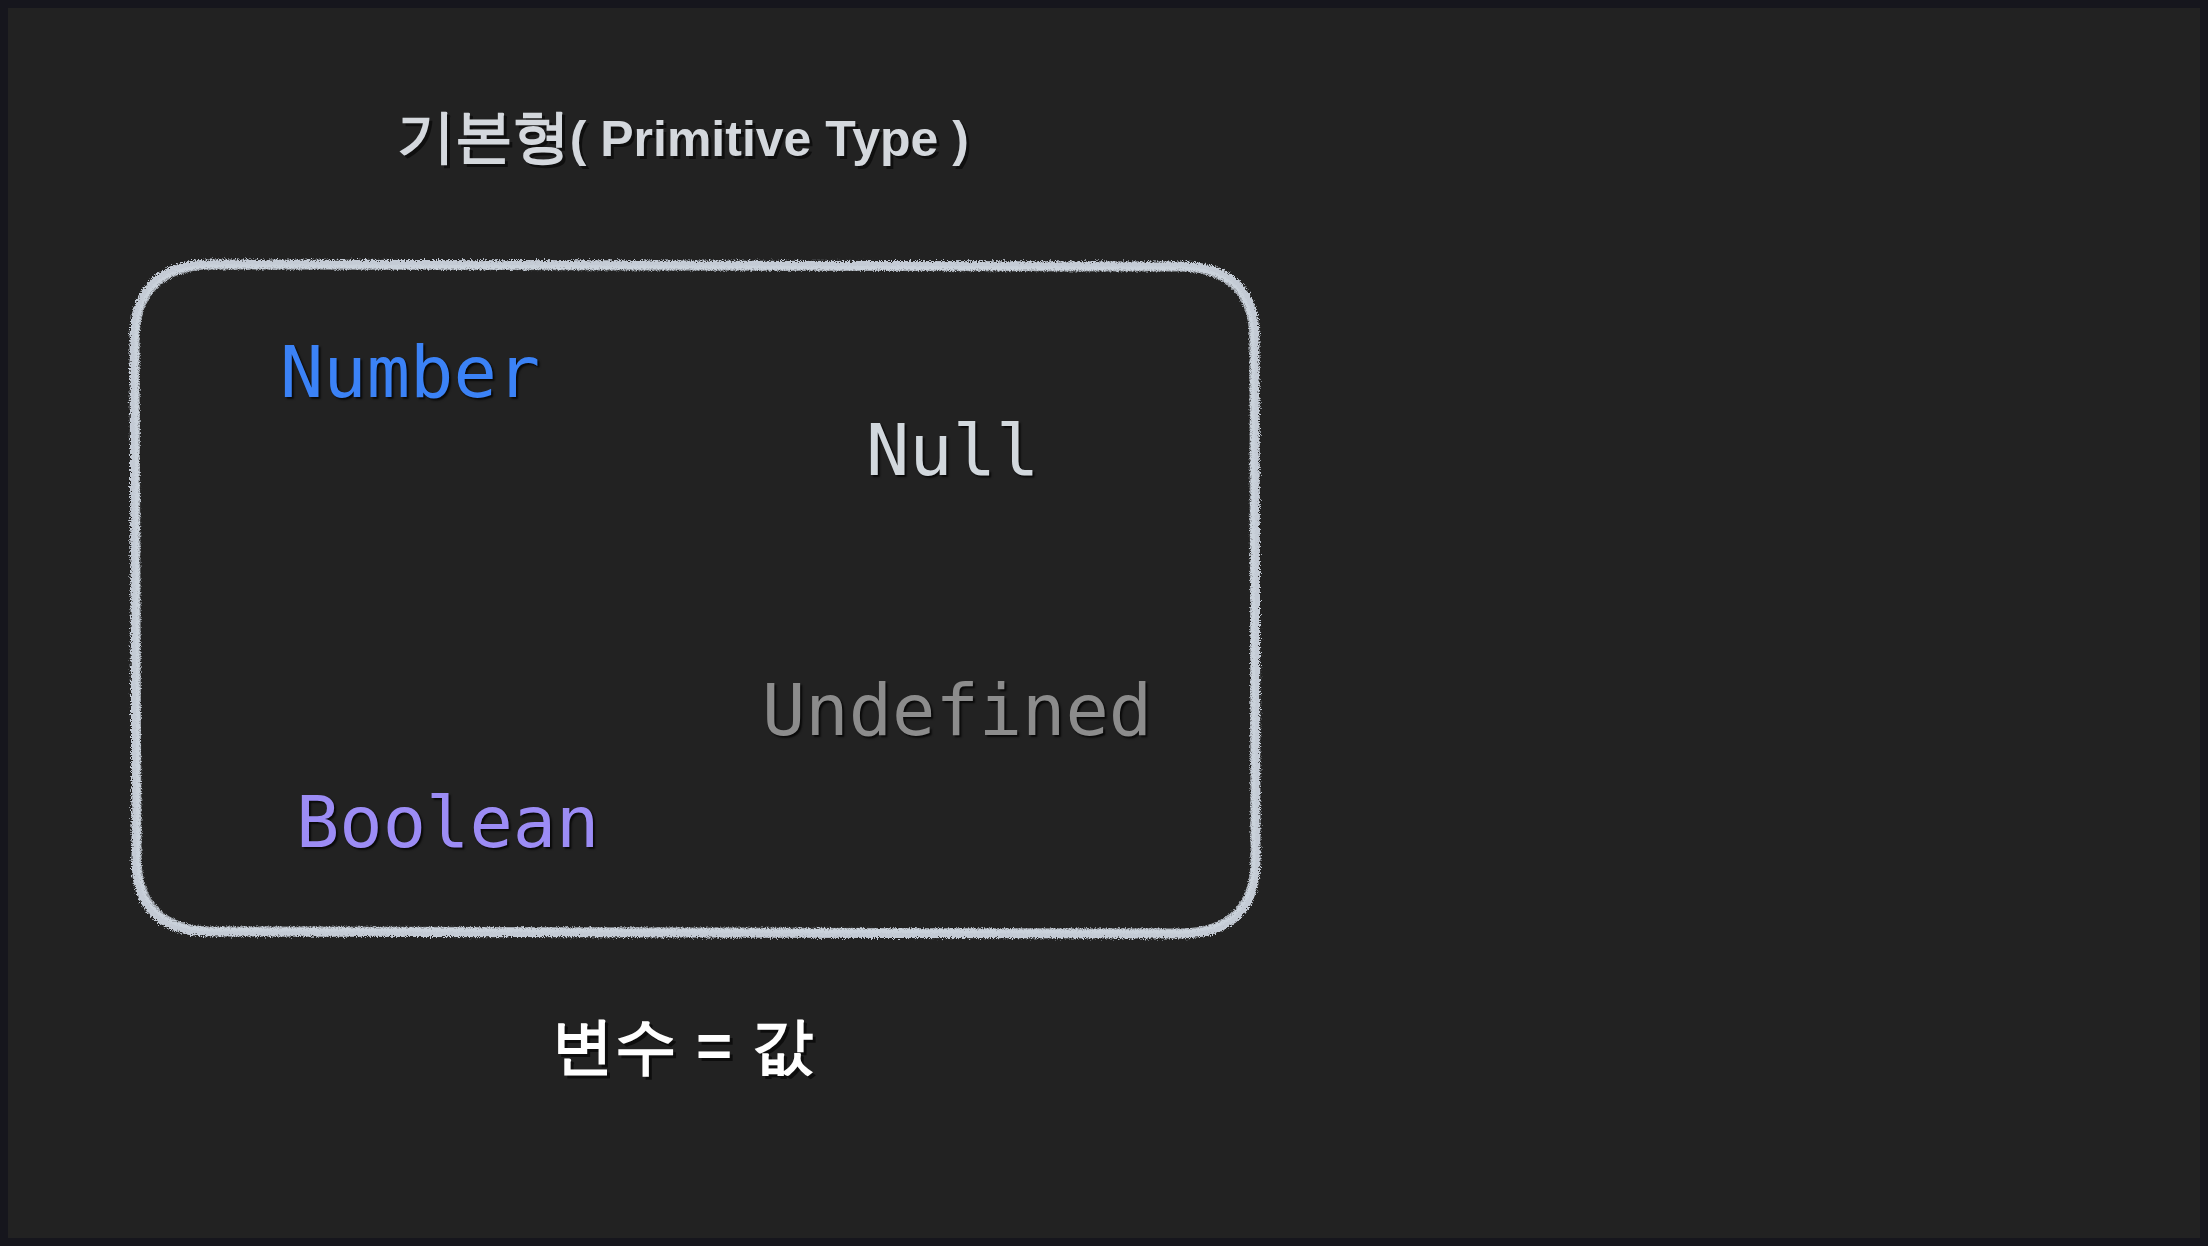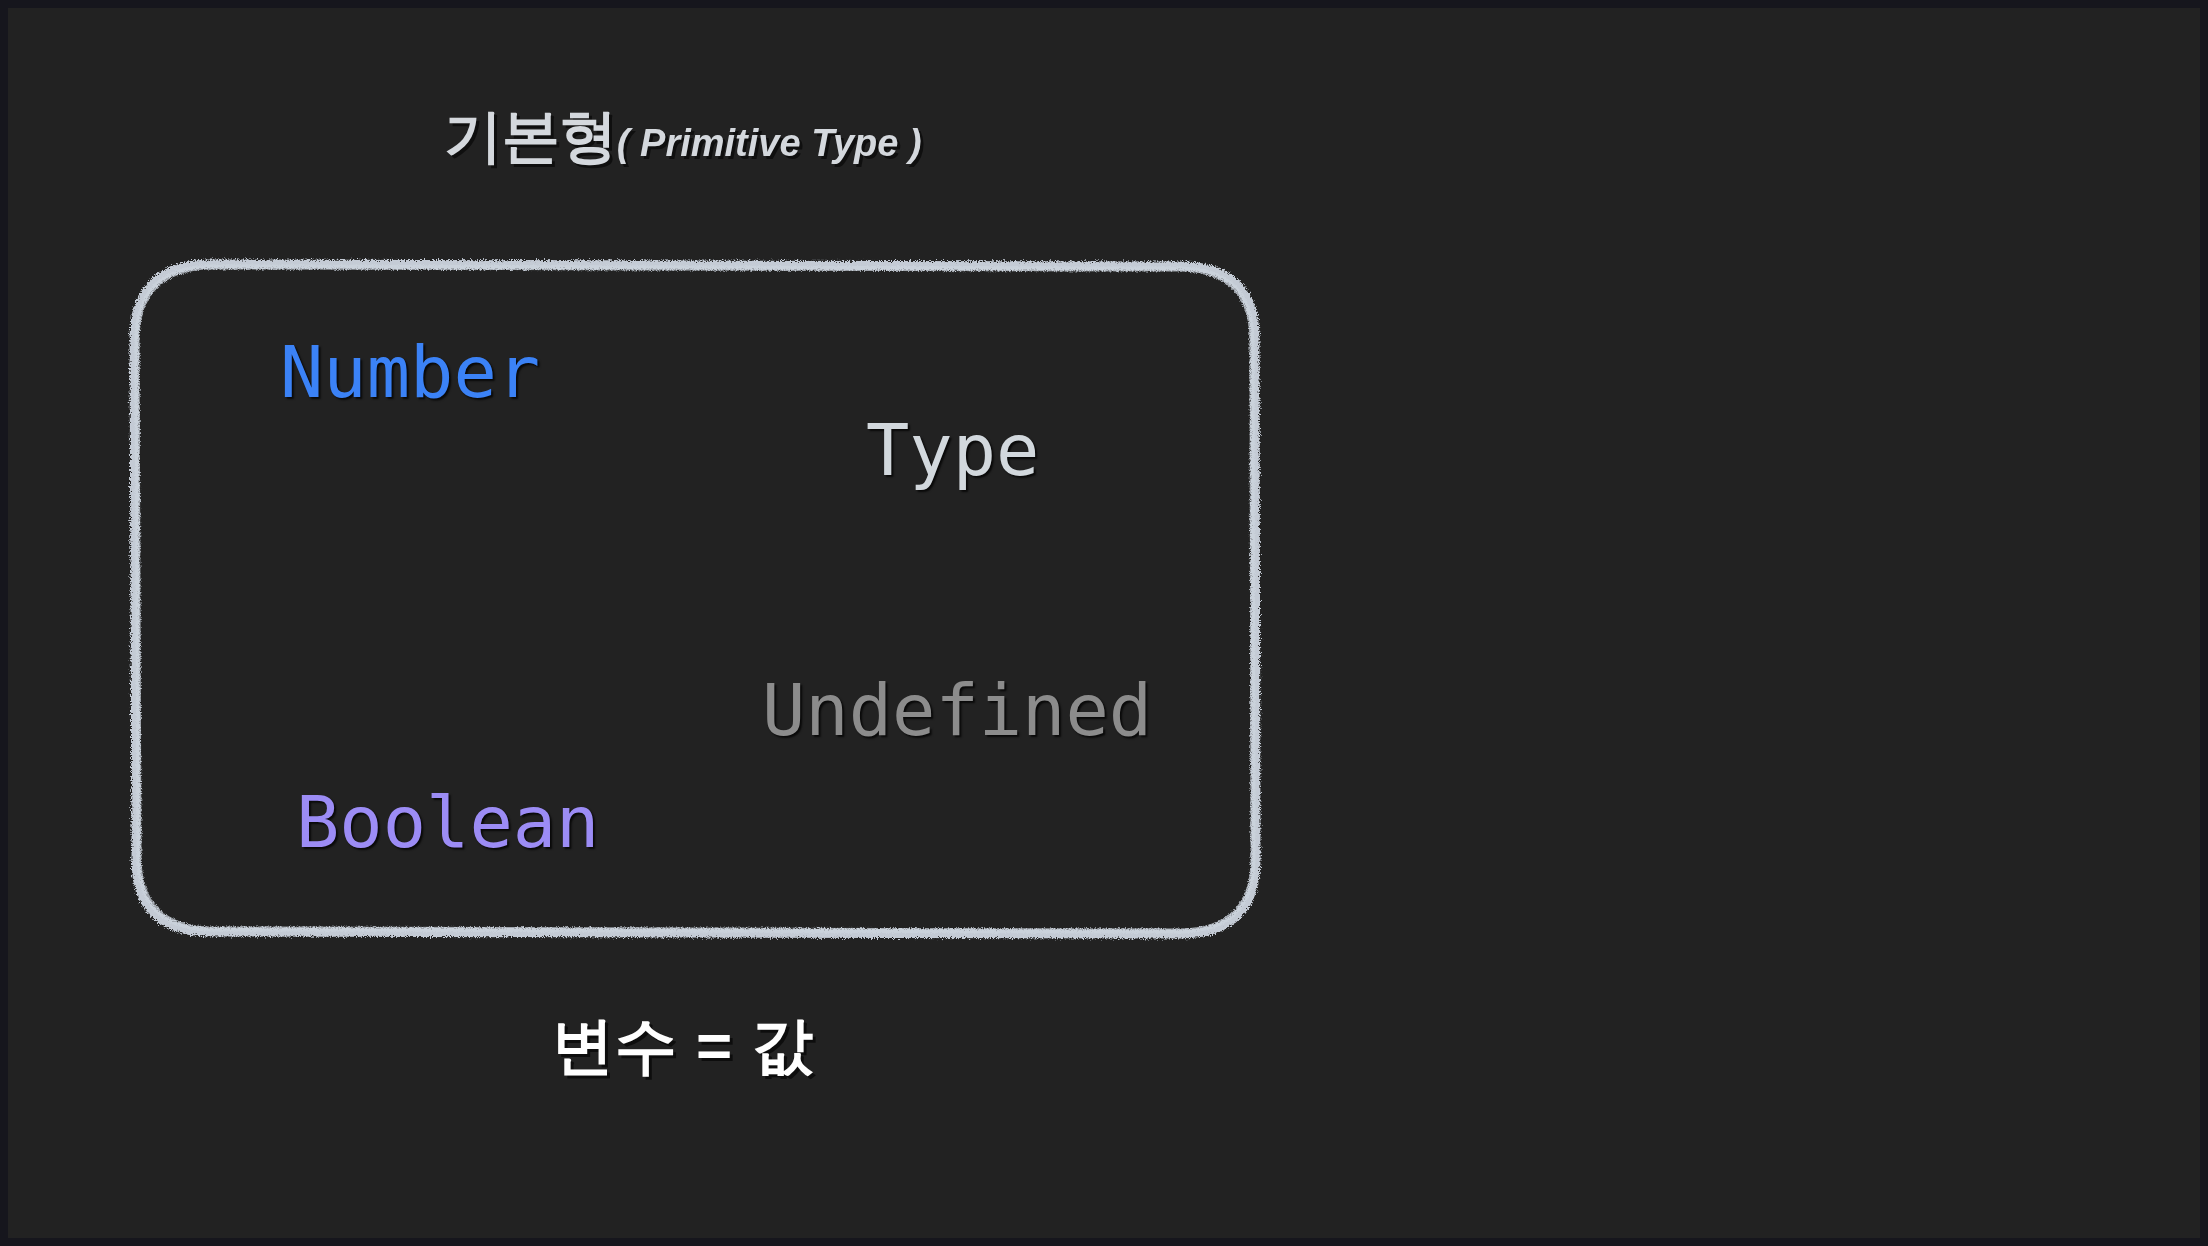--- a/index.html
+++ b/index.html
@@ -49,21 +49,21 @@
     line-height: 1.1;
     letter-spacing: -0.5px;
     color: #d4d8dd;
     text-shadow: 3px 3px 0px rgba(0,0,0,0.55);
     white-space: nowrap;
   }
   .column.primitive .panel-title { transform: translateX(-12px); }
   .column.reference .panel-title { transform: translateX(58px); }
 
   .title-ko  { font-size: 58px; }
-  .title-en  { font-size: 38px; letter-spacing: 0px; font-style: italic; }
+  .title-en  { font-size: 50px; letter-spacing: 0px; }
 
   
   .chalk-box {
     position: absolute;
   }
   .chalk-box svg { display:block; width:100%; height:100%; overflow: visible; }
 
   .chalk-stroke {
     fill: none;
     stroke: #ccd4de;
@@ -150,21 +150,21 @@
           <path class="chalk-stroke" stroke-width="9" opacity="0.95" d="M 78 6 L 1056 8 Q 1128 10 1127 82 L 1128 600 Q 1129 674 1056 676 L 80 674 Q 7 672 8 600 L 6 84 Q 5 9 78 6 Z"></path>
         </g>
         <g filter="url(#chalkB)">
           <path class="chalk-stroke" stroke-width="5" opacity="0.75" d="M 80 9 L 1054 11 Q 1124 13 1124 83 L 1125 599 Q 1126 671 1054 673 L 82 671 Q 11 669 11 599 L 9 85 Q 8 12 80 9 Z"></path>
         </g>
       </svg>
     </div>
 
     <div class="type-label" id="label-number">Number</div>
 
-    <div class="type-label" id="label-null">Type</div>
+    <div class="type-label" id="label-null">Null</div>
 
 
     <div class="type-label" id="label-undefined">Undefined</div>
 
     <div class="type-label" id="label-boolean">Boolean</div>
 
     <div class="caption">변수 = 값</div>
   </div>
 
 </div>

